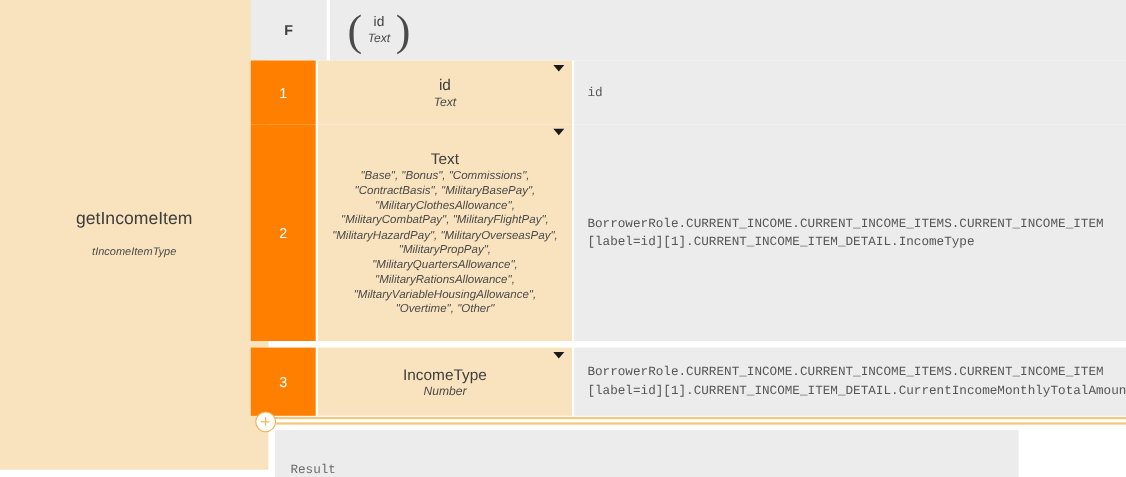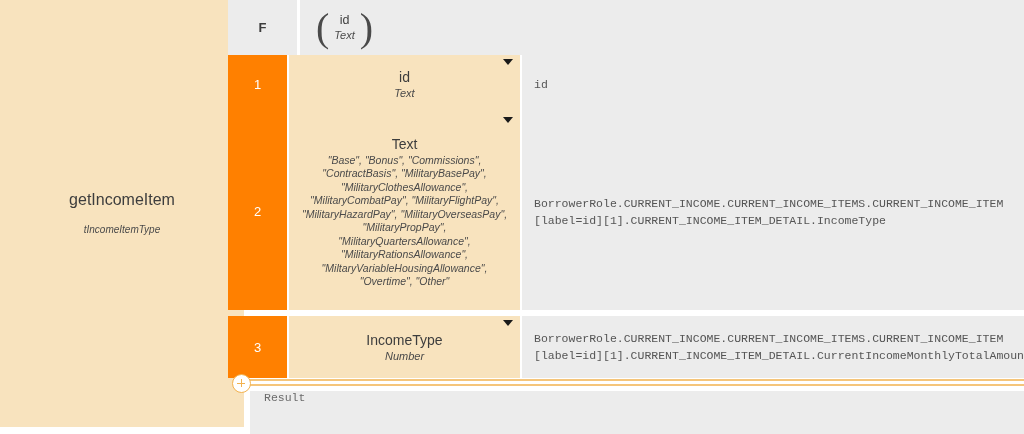--- a/index.html
+++ b/index.html
@@ -87,22 +87,22 @@
     box-sizing:border-box;
   }
   .plus-handle:before,.plus-handle:after{
     content:"";position:absolute;background:#F3B24E;
   }
   .plus-handle:before{left:4px;top:7.5px;width:8px;height:1.6px;}
   .plus-handle:after{left:7.5px;top:4px;width:1.6px;height:8px;}
 
   
   .result-bar{
-    position:absolute;left:250px;top:391px;width:774px;height:43px;
-    background:#ECECEC;display:flex;align-items:flex-start;
+    position:absolute;left:250px;top:391px;width:676px;height:43px;
+    background:#ECECEC;display:flex;align-items:flex-end;
   }
   .result-bar span{
     font-family:"Liberation Mono", monospace;
     font-size:11.5px;color:#6b6b6b;margin-left:14px;
   }
 </style>
 </head>
 <body>
 
 <div class="stage">

